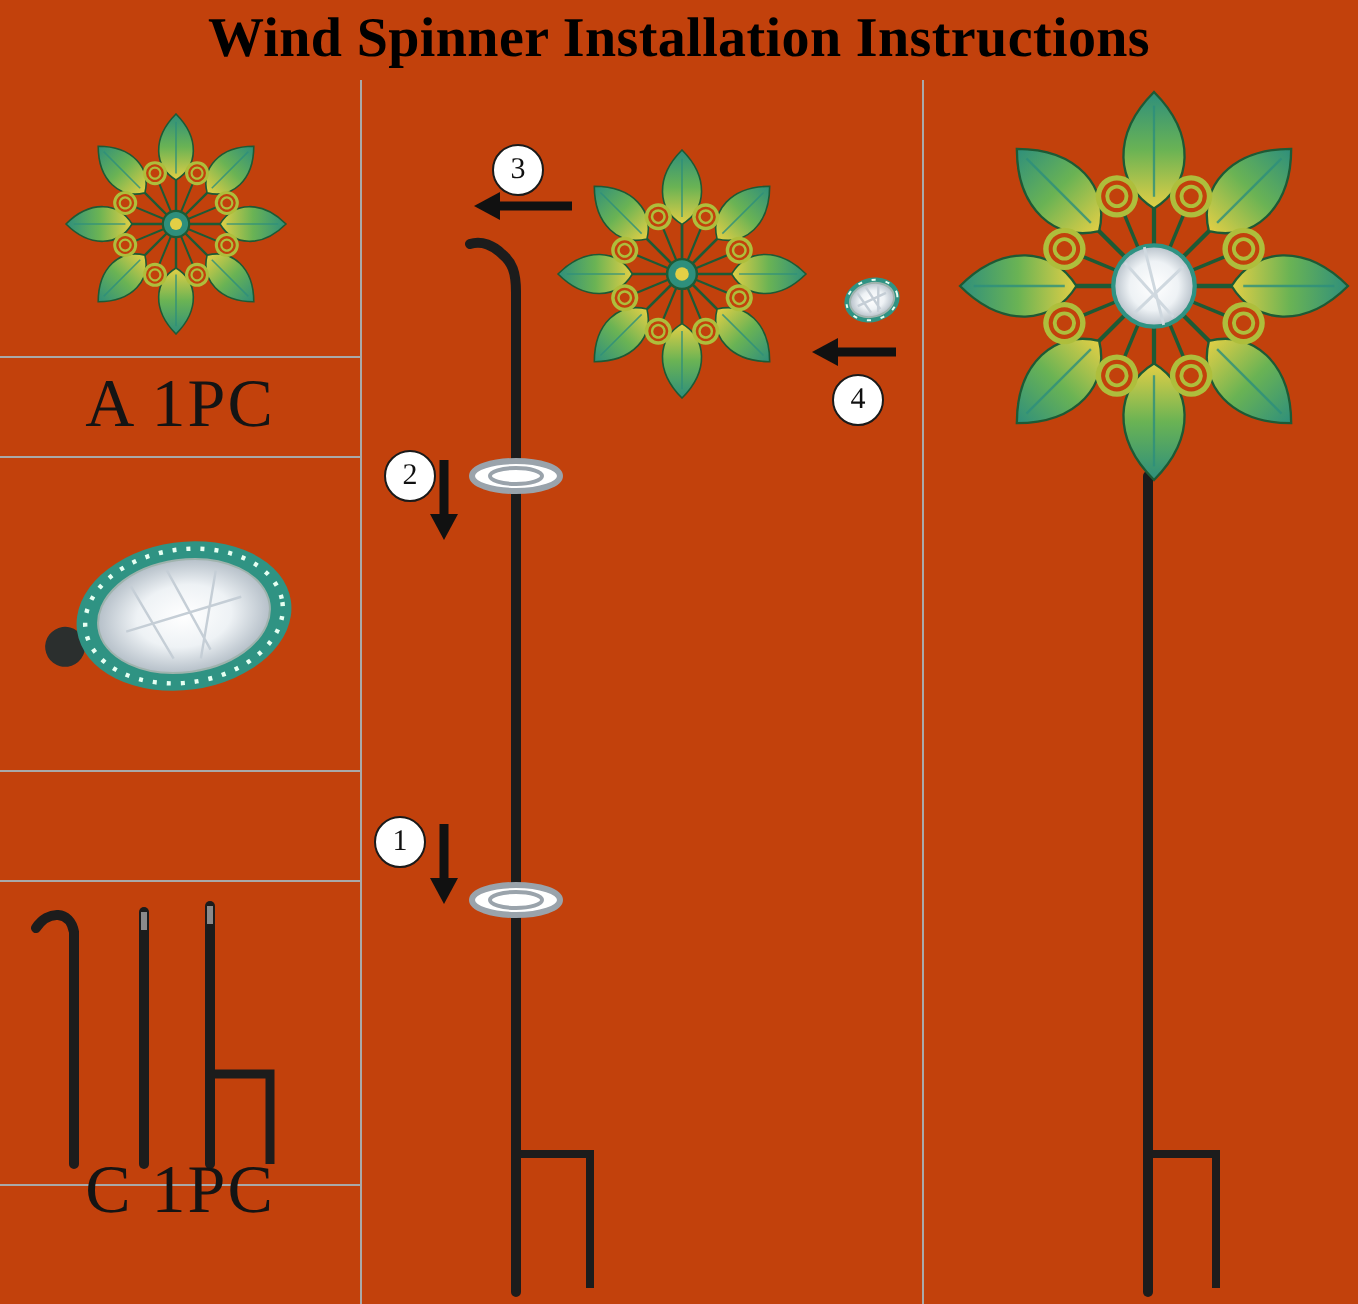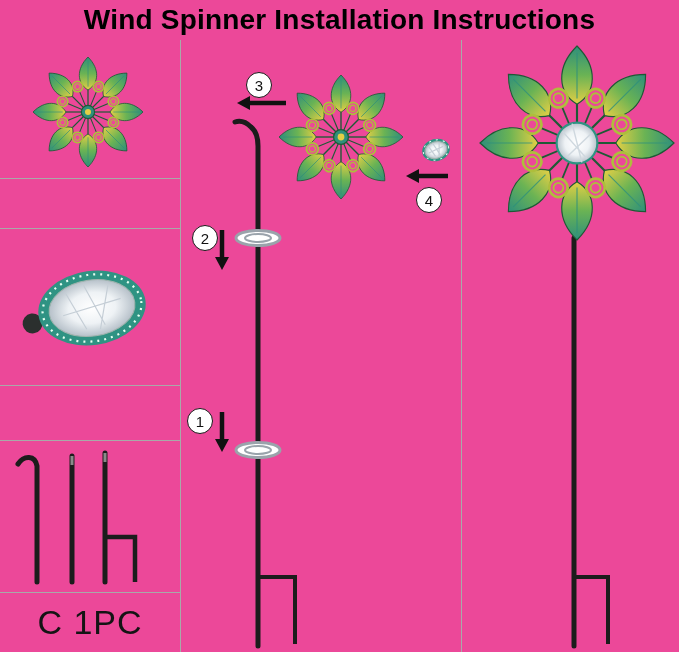--- a/index.html
+++ b/index.html
@@ -1,18 +1,18 @@
 <!DOCTYPE html>
 <html><head>
 <meta charset="utf-8">
 <style>
   html,body{margin:0;padding:0;background:#fff;}
   .canvas{
-    position:relative;width:679px;height:652px;background:#ec4899;
-    font-family:Liberation Sans, sans-serif;overflow:hidden;color:#111;
+    position:relative;width:679px;height:652px;background:#c2410c;
+    font-family:Liberation Serif, serif;overflow:hidden;color:#111;
   }
   .title{
     position:absolute;top:0;left:0;width:100%;margin:0;
     text-align:center;font-size:28px;line-height:40px;font-weight:700;color:#000;
     letter-spacing:0.2px;
   }
   .vline{position:absolute;width:1px;background:#a9a9a9;}
   .hline{position:absolute;height:1px;background:#a9a9a9;}
   .abs{position:absolute;}
   .part-label{
@@ -156,20 +156,21 @@
       <line x1="0" y1="0" x2="0" y2="-22" stroke="#1d5a35" stroke-width="1"></line>
       <g transform="translate(0 -27.5)">
         <circle r="5.225" fill="none" stroke="#aebe3c" stroke-width="1.54"></circle>
         <circle r="2.75" fill="none" stroke="#aebe3c" stroke-width="1.1"></circle>
       </g>
     </g>
         <circle r="6.6" fill="#2e8f7c" stroke="#1d5a35" stroke-width="1.1"></circle>
           <circle r="3.025" fill="#e3cf45"></circle>
       </g>
   </svg>
+  <div class="part-label" style="top:180px;height:46px">A 1PC</div>
 
   <svg class="abs" style="left:0;top:228px" width="180" height="157">
     <g id="g-part-b" transform="translate(92,80) rotate(-8)">
         <defs>
           <radialGradient id="gemb">
       <stop offset="0%" stop-color="#ffffff"></stop>
       <stop offset="55%" stop-color="#eef2f5"></stop>
       <stop offset="100%" stop-color="#b6c0c9"></stop>
     </radialGradient>
         </defs>
@@ -187,21 +188,21 @@
   <svg class="abs" style="left:0;top:440px" width="180" height="152">
     <g id="g-part-c">
   <path d="M18,24 C24,15 35,15 37,26 L37,142" fill="none" stroke="#1c1c1c" stroke-width="5" stroke-linecap="round"></path>
   <line x1="72" y1="16" x2="72" y2="142" stroke="#1c1c1c" stroke-width="5" stroke-linecap="round"></line>
   <line x1="72" y1="16" x2="72" y2="25" stroke="#8a8a8a" stroke-width="3"></line>
   <line x1="105" y1="13" x2="105" y2="142" stroke="#1c1c1c" stroke-width="5" stroke-linecap="round"></line>
   <line x1="105" y1="13" x2="105" y2="22" stroke="#8a8a8a" stroke-width="3"></line>
   <path d="M105,97 L135,97 L135,142" fill="none" stroke="#1c1c1c" stroke-width="4.5"></path>
       </g>
   </svg>
-  <div class="part-label" style="top:594px;height:56px">C 1PC</div>
+  <div class="part-label" style="top:568px;height:56px">C 1PC</div>
 
   <svg class="abs" style="left:181px;top:40px" width="280" height="612">
     <g id="g-mid">
   <path d="M54,82 C60,80 66,83 70,87 C75,91 77,96 77,106 L77,606" fill="none" stroke="#1c1c1c" stroke-width="5" stroke-linecap="round"></path>
   <path d="M77,537 L114,537 L114,604" fill="none" stroke="#1c1c1c" stroke-width="4"></path>
   <g transform="translate(77,198)">
     <ellipse rx="22" ry="7.5" fill="#ffffff" stroke="#9aa3ab" stroke-width="3"></ellipse>
     <ellipse rx="13" ry="4" fill="none" stroke="#9aa3ab" stroke-width="2"></ellipse>
   </g>
   <g transform="translate(77,410)">

